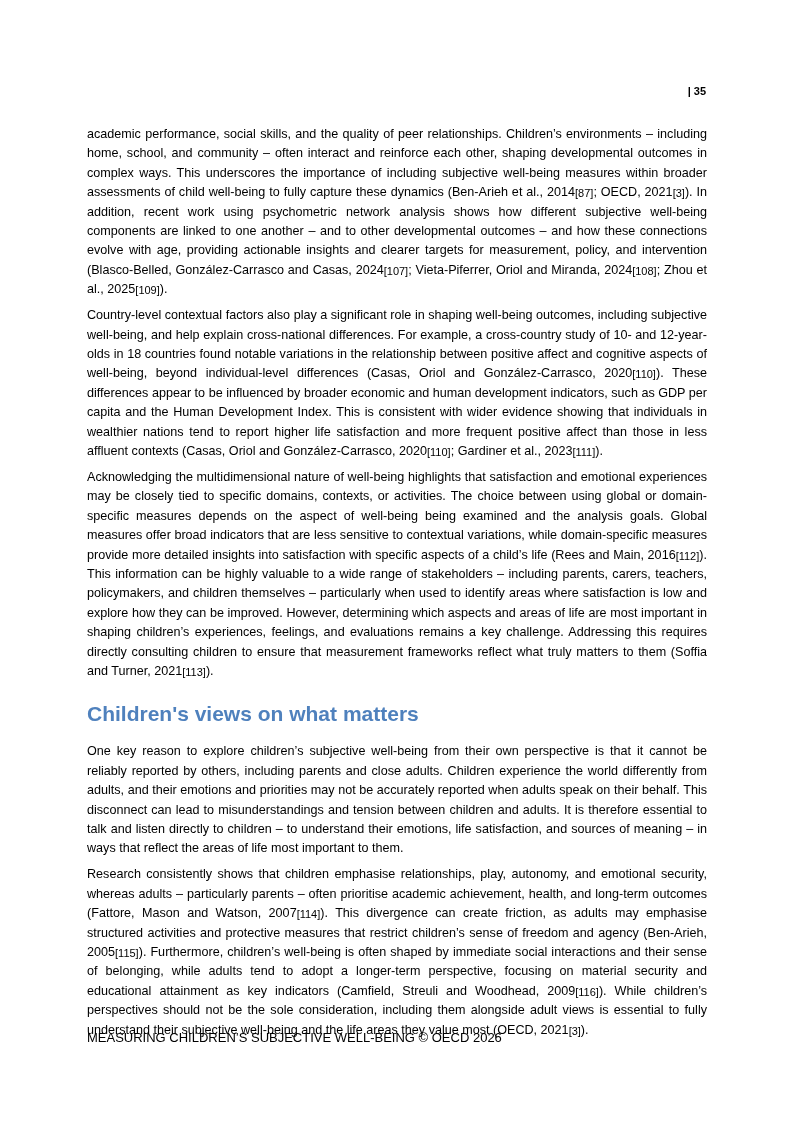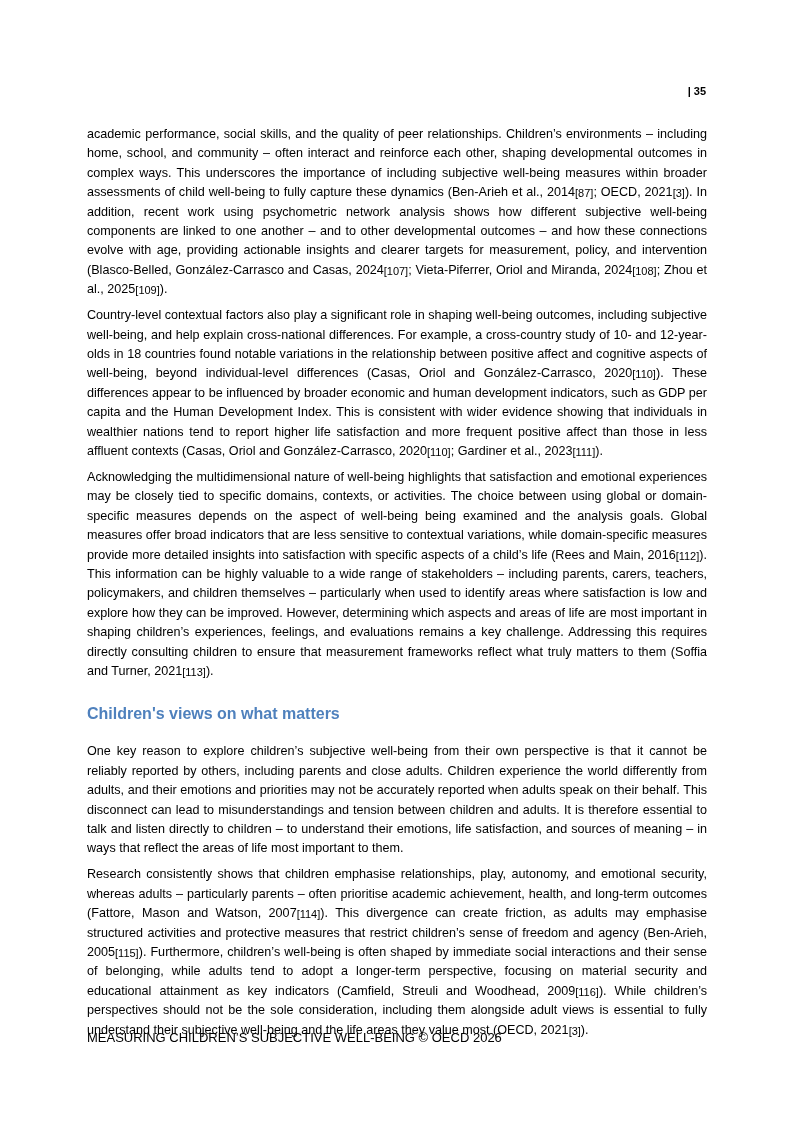--- a/index.html
+++ b/index.html
@@ -11,21 +11,21 @@
       color: #000;
     }
     .body-text {
       position: absolute; left: 87px; top: 125px; width: 620px;
       font-family: "Liberation Sans", sans-serif; font-size: 12.6px; line-height: 19.4px;
       color: #000; text-align: justify;
     }
     .body-text p { margin: 0 0 6.5px 0; }
     .ref { font-size: 11px; vertical-align: baseline; position: relative; top: 1px; }
     .section-heading {
-      font-family: "Liberation Sans", sans-serif; font-weight: bold; font-size: 16px;
+      font-family: "Liberation Sans", sans-serif; font-weight: bold; font-size: 21px;
       color: #4f81bd; margin: 23px 0 18px 0; line-height: 20px;
     }
     .footer {
       position: absolute; left: 87px; top: 1030px;
       font-family: "Liberation Sans", sans-serif; font-size: 13px; color: #000;
     }
   </style>
 </head>
 <body>
 

